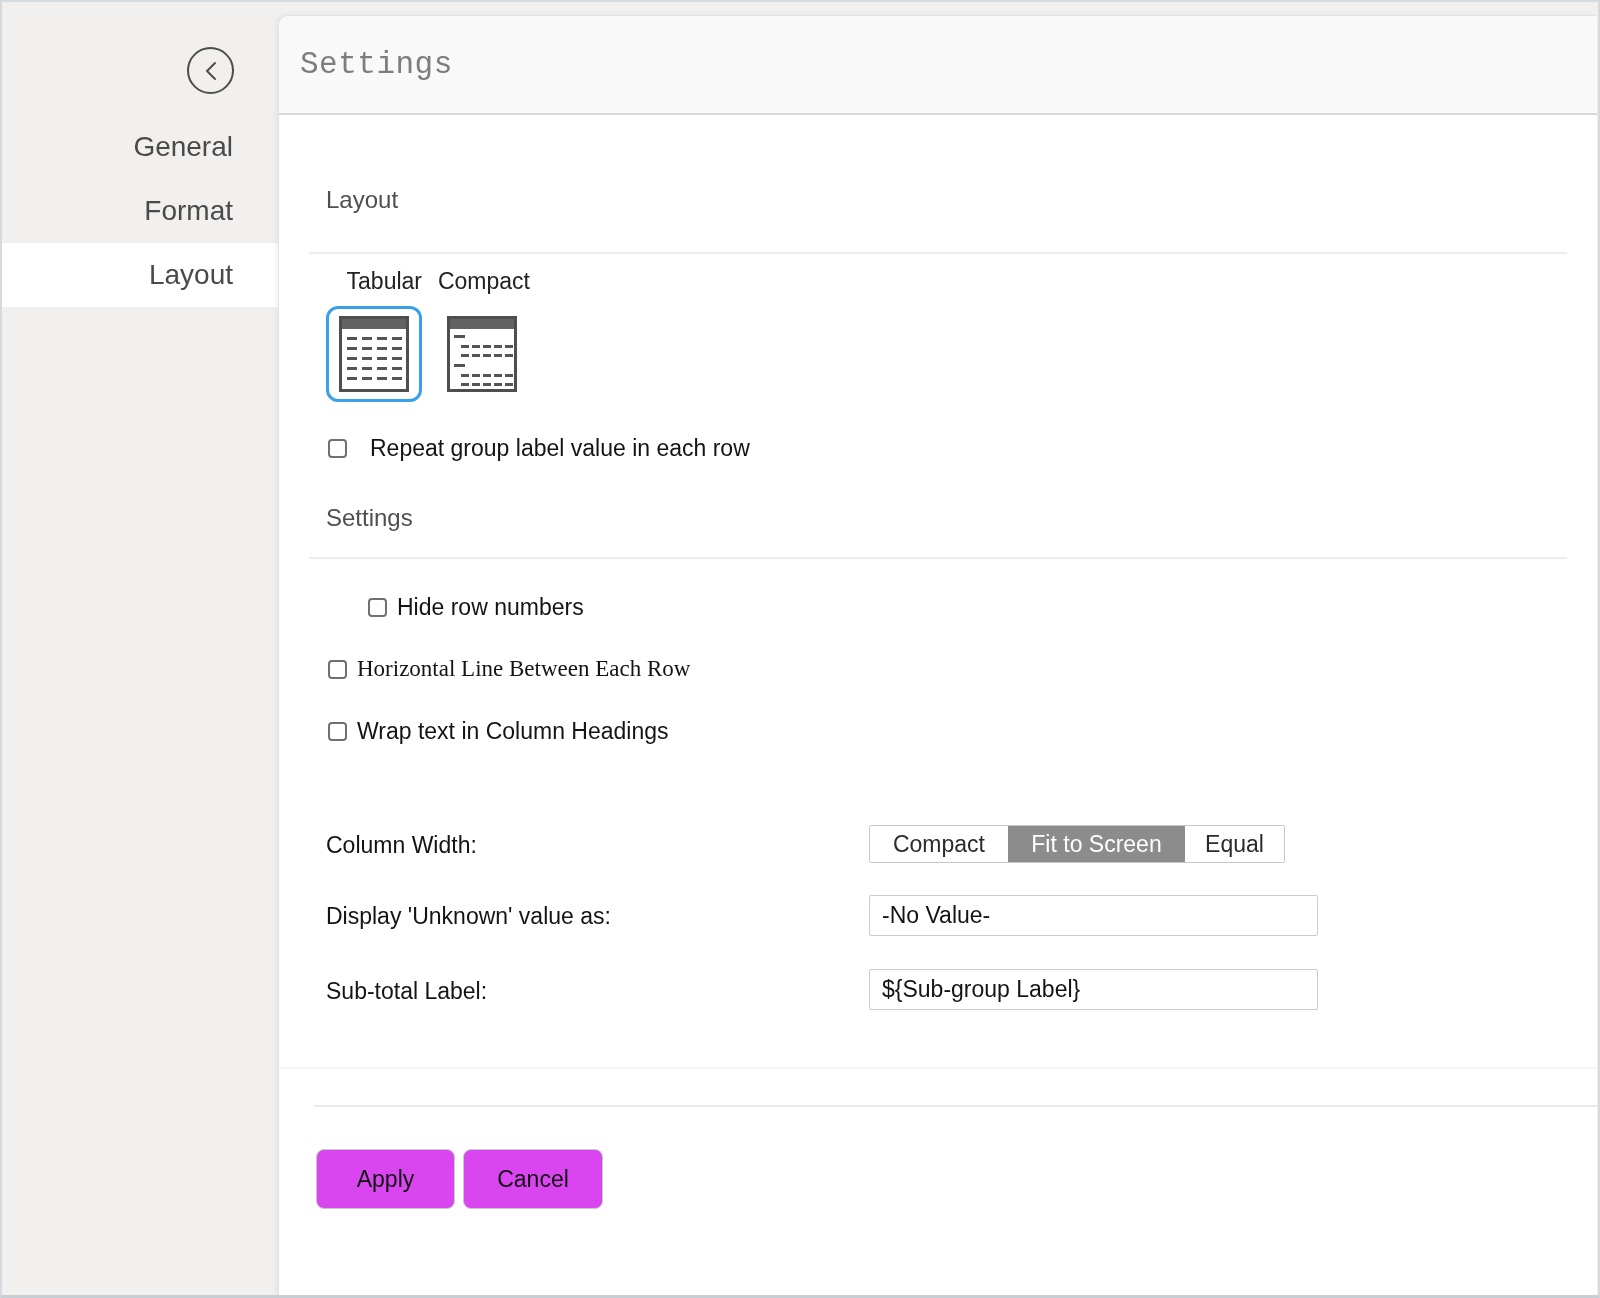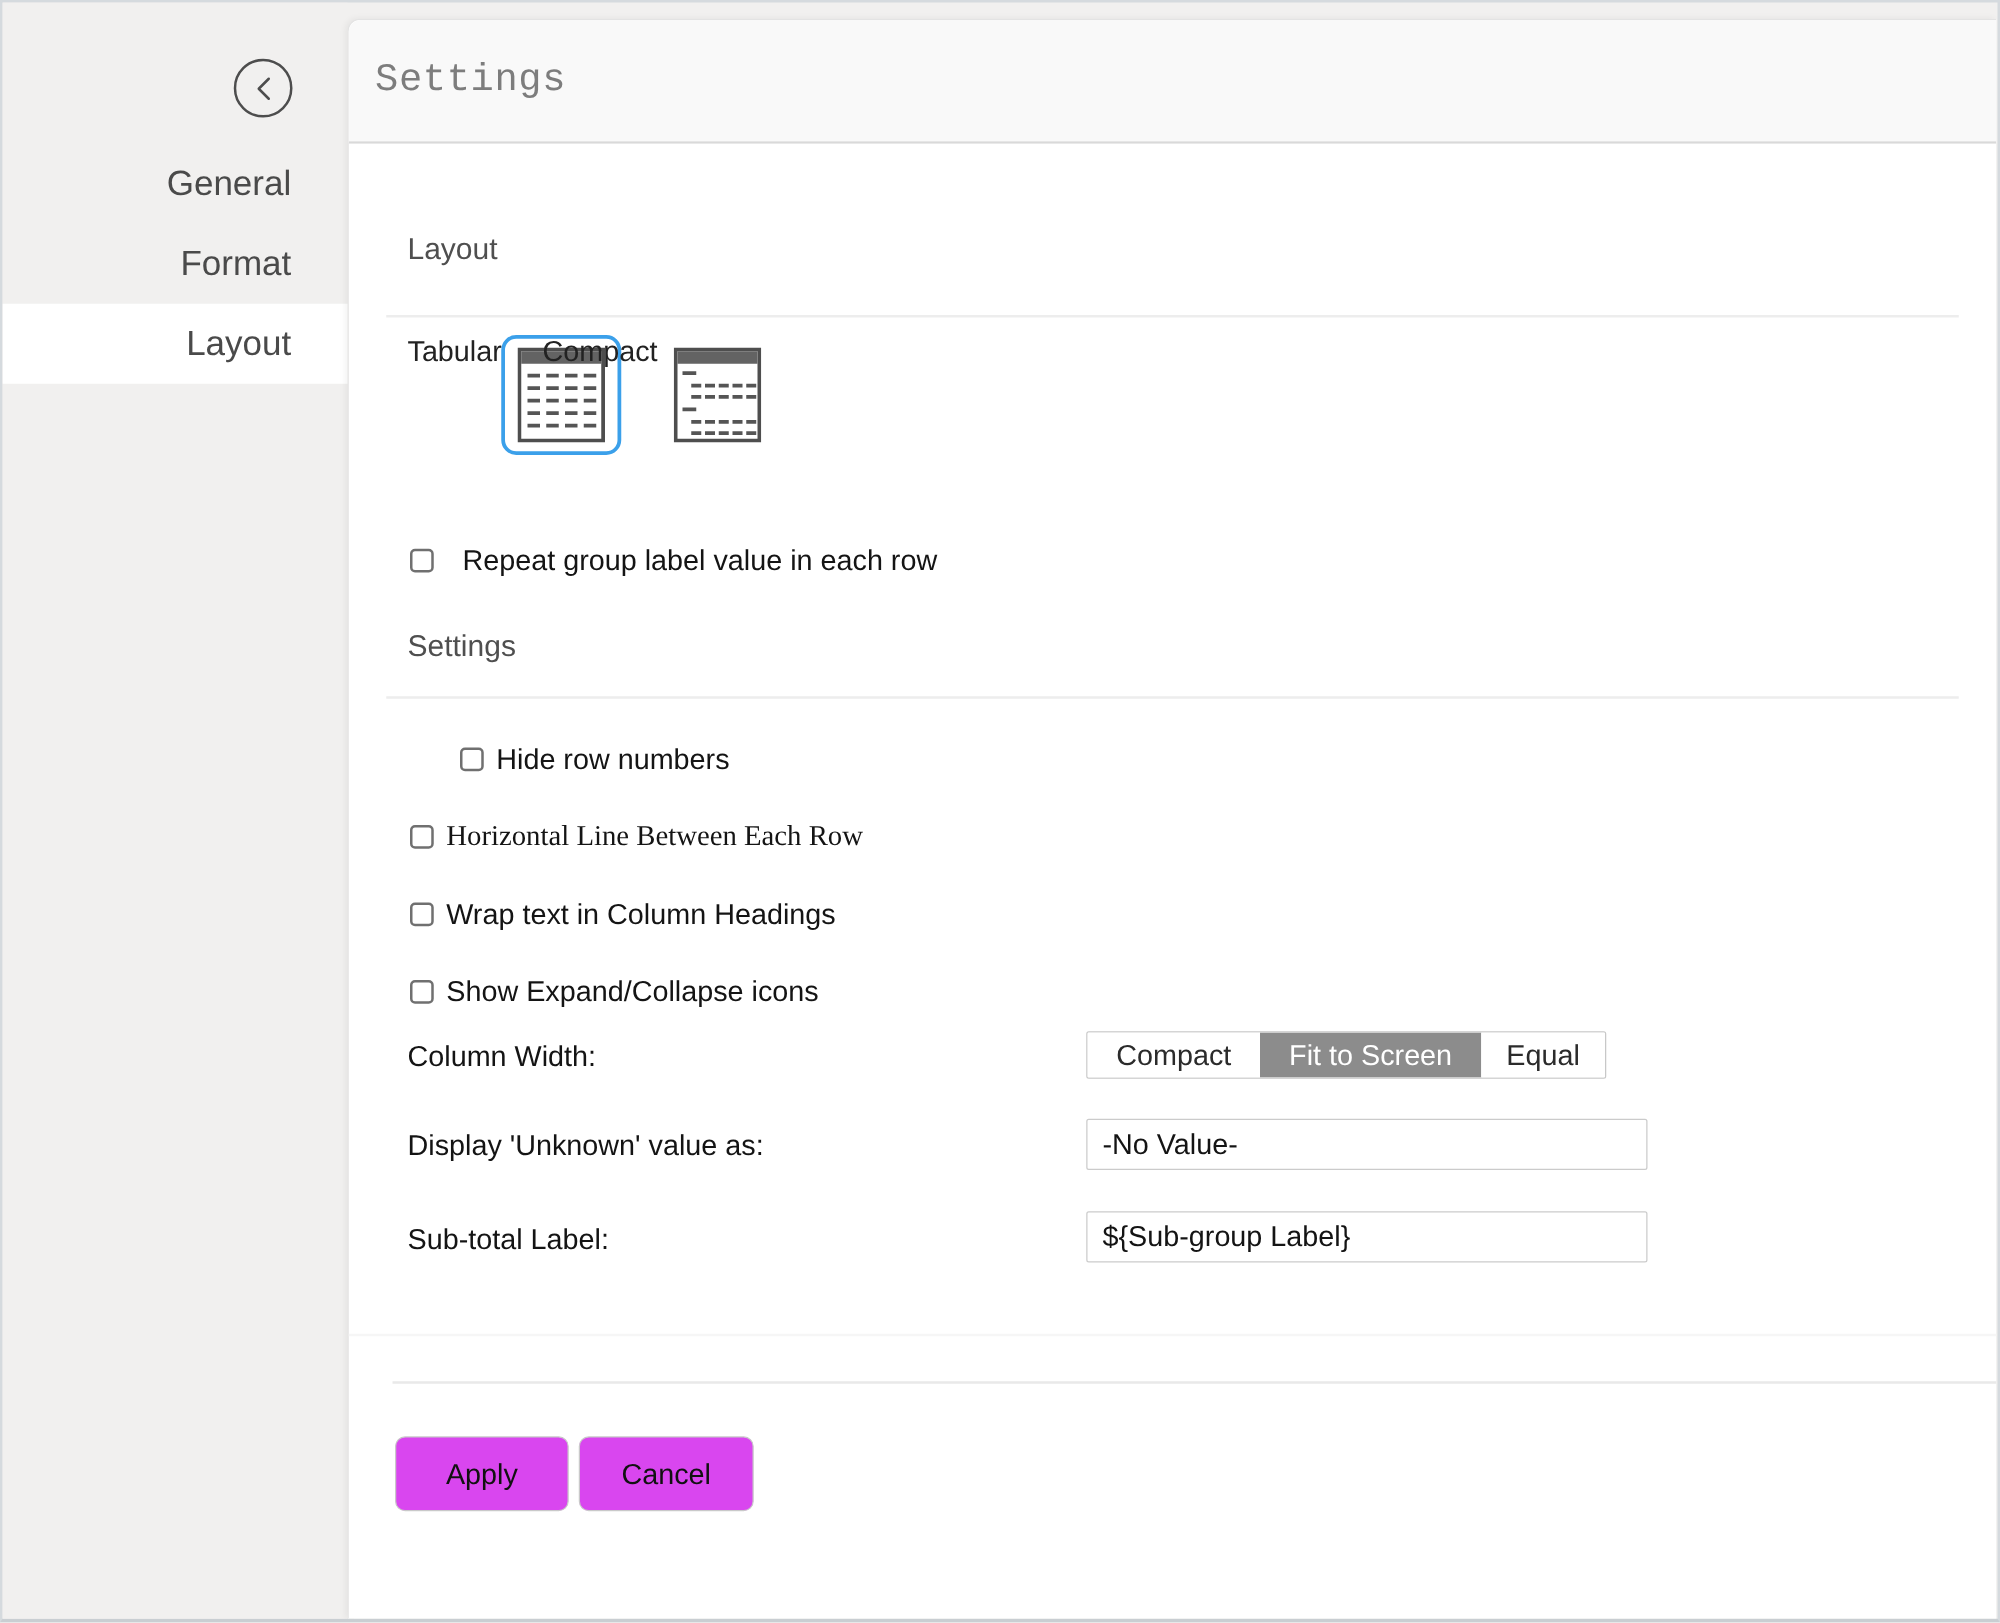--- a/index.html
+++ b/index.html
@@ -76,21 +76,21 @@
   .section-title {
     position: absolute;
     left: 47px;
     font-size: 24px;
     font-weight: 400;
     color: #4f4f4f;
   }
   .rule { position: absolute; left: 30px; right: 30px; height: 2px; background: #ededed; }
 
   
-  .option-col { position: absolute; display: flex; flex-direction: row; align-items: flex-start; }
+  .option-col { position: absolute; display: flex; flex-direction: column; align-items: flex-end; }
   .option-label { font-size: 23px; color: #222; margin-bottom: 11px; }
   .option-box {
     width: 96px; height: 96px;
     border: 3px solid #3ba0ea;
     border-radius: 12px;
     background: #fff;
     display: flex; align-items: center; justify-content: center;
     cursor: pointer;
   }
   .option-plain {
@@ -272,24 +272,20 @@
       <span class="check-label">Hide row numbers</span>
     </div>
     <div class="check-row" style="top:640px;font-family:Liberation Serif, serif;">
       <span class="checkbox"></span>
       <span class="check-label">Horizontal Line Between Each Row</span>
     </div>
     <div class="check-row" style="top:702px;">
       <span class="checkbox"></span>
       <span class="check-label">Wrap text in Column Headings</span>
     </div>
-    <div class="check-row" style="top:764px;">
-      <span class="checkbox"></span>
-      <span class="check-label">Show Expand/Collapse icons</span>
-    </div>
 
     <div class="field-label" style="top:816px;">Column Width:</div>
     <div class="segmented">
       <div class="segment" style="width:138px;">Compact</div>
       <div class="segment selected" style="width:177px;">Fit to Screen</div>
       <div class="segment" style="width:99px;">Equal</div>
     </div>
 
     <div class="field-label" style="top:887px;">Display 'Unknown' value as:</div>
     <input class="text-input" style="top: 879px;" type="text" value="-No Value-">

